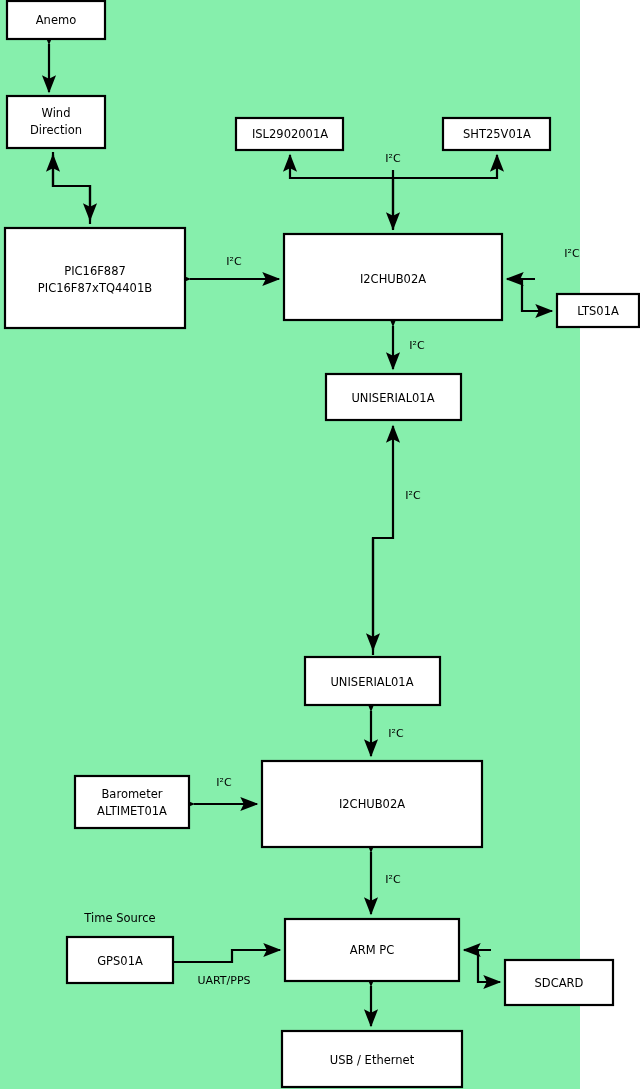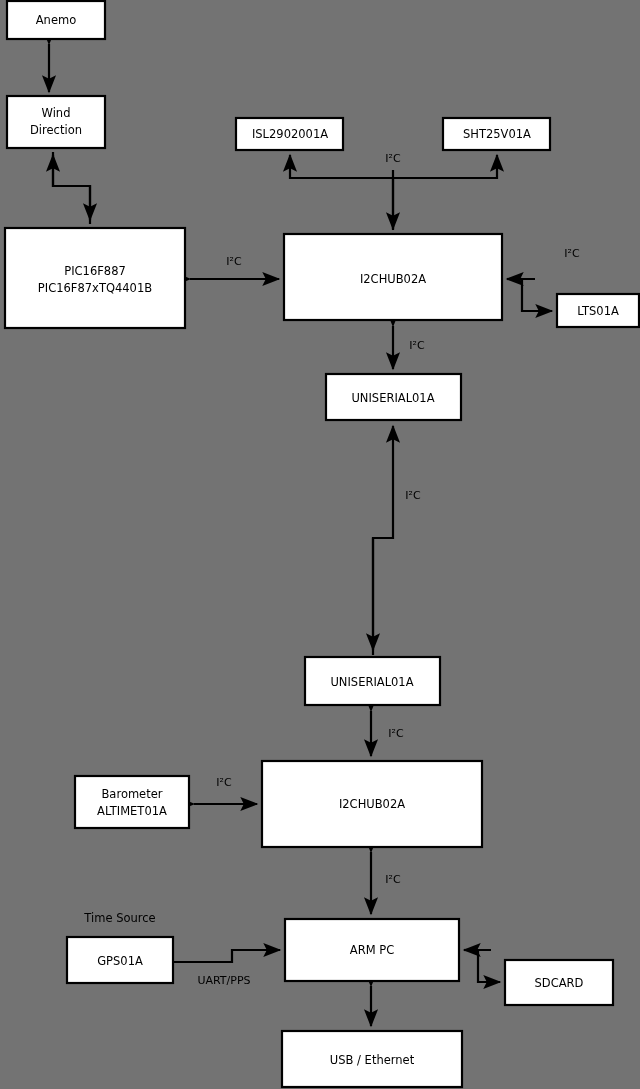--- a/index.html
+++ b/index.html
@@ -9,23 +9,23 @@
     background: #ffffff;
   }
   body {
     font-family: "DejaVu Sans", sans-serif;
     width: 640px;
     height: 1089px;
     overflow: hidden;
   }
   #diagram-root {
     position: relative;
-    width: 640px;
+    width: 580px;
     height: 1089px;
-    background: #737373;
+    background: #86efac;
   }
   svg#diagram {
     display: block;
     width: 640px;
     height: 1089px;
   }
   .node-rect {
     fill: #ffffff;
     stroke: #000000;
     stroke-width: 2.2;

